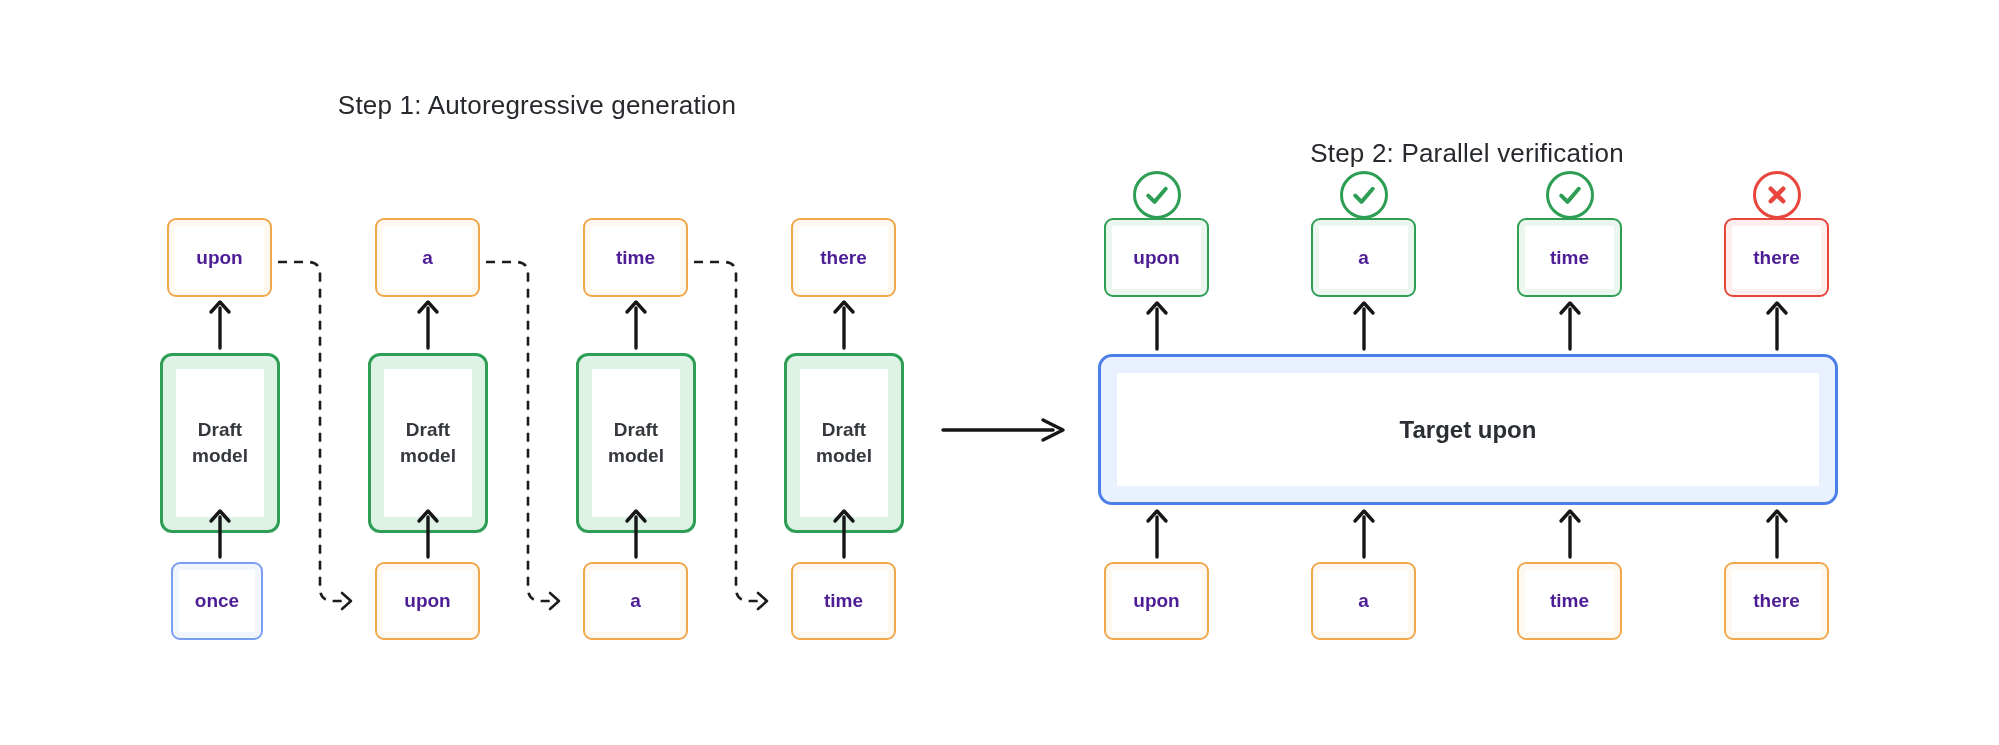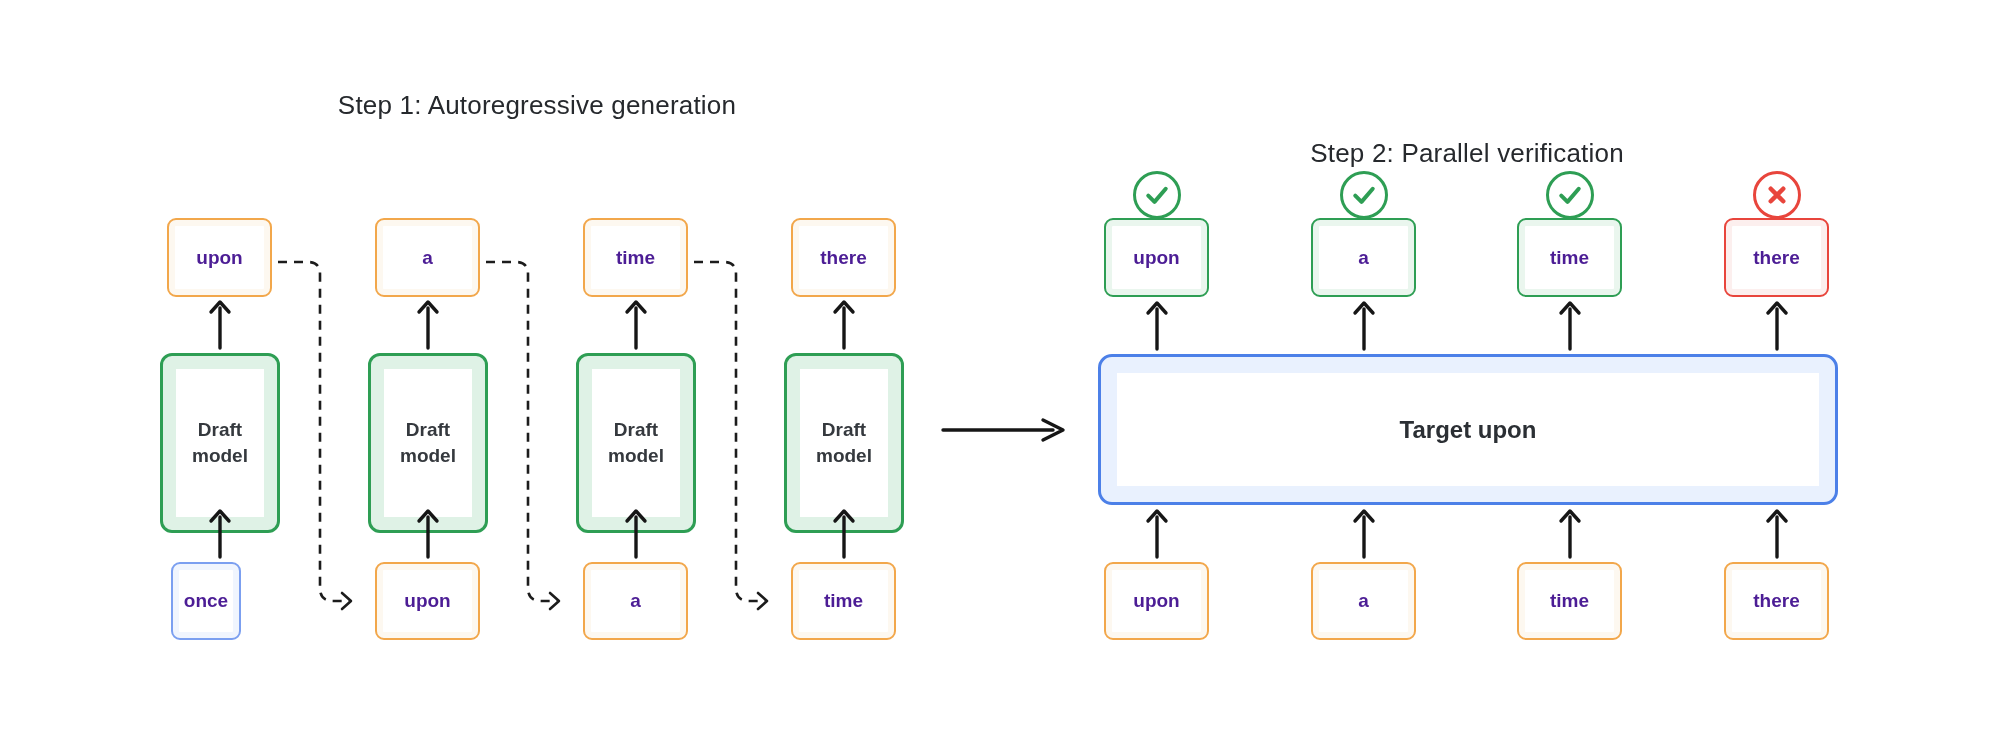--- a/index.html
+++ b/index.html
@@ -65,21 +65,21 @@
   <div class="draft-box" style="left:368px; top:353px;">
       <span>Draft model</span>
     </div>
   <div class="draft-box" style="left:576px; top:353px;">
       <span>Draft model</span>
     </div>
   <div class="draft-box" style="left:784px; top:353px;">
       <span>Draft model</span>
     </div>
 
-  <div class="token blue" style="left:171px; top:562px; width:70px;  height:78px;">once</div>
+  <div class="token blue" style="left:171px; top:562px; width:92px;  height:78px;">once</div>
   <div class="token orange" style="left:375px; top:562px; width:105px; height:78px;">upon</div>
   <div class="token orange" style="left:583px; top:562px; width:105px; height:78px;">a</div>
   <div class="token orange" style="left:791px; top:562px; width:105px; height:78px;">time</div>
 
   <div class="token green" style="left:1104px; top:218px; width:105px; height:79px;">upon</div>
   <div class="token green" style="left:1311px; top:218px; width:105px; height:79px;">a</div>
   <div class="token green" style="left:1517px; top:218px; width:105px; height:79px;">time</div>
   <div class="token red" style="left:1724px; top:218px; width:105px; height:79px;">there</div>
 
   <div class="status-circle accepted" style="left:1133px; top:171px;">

